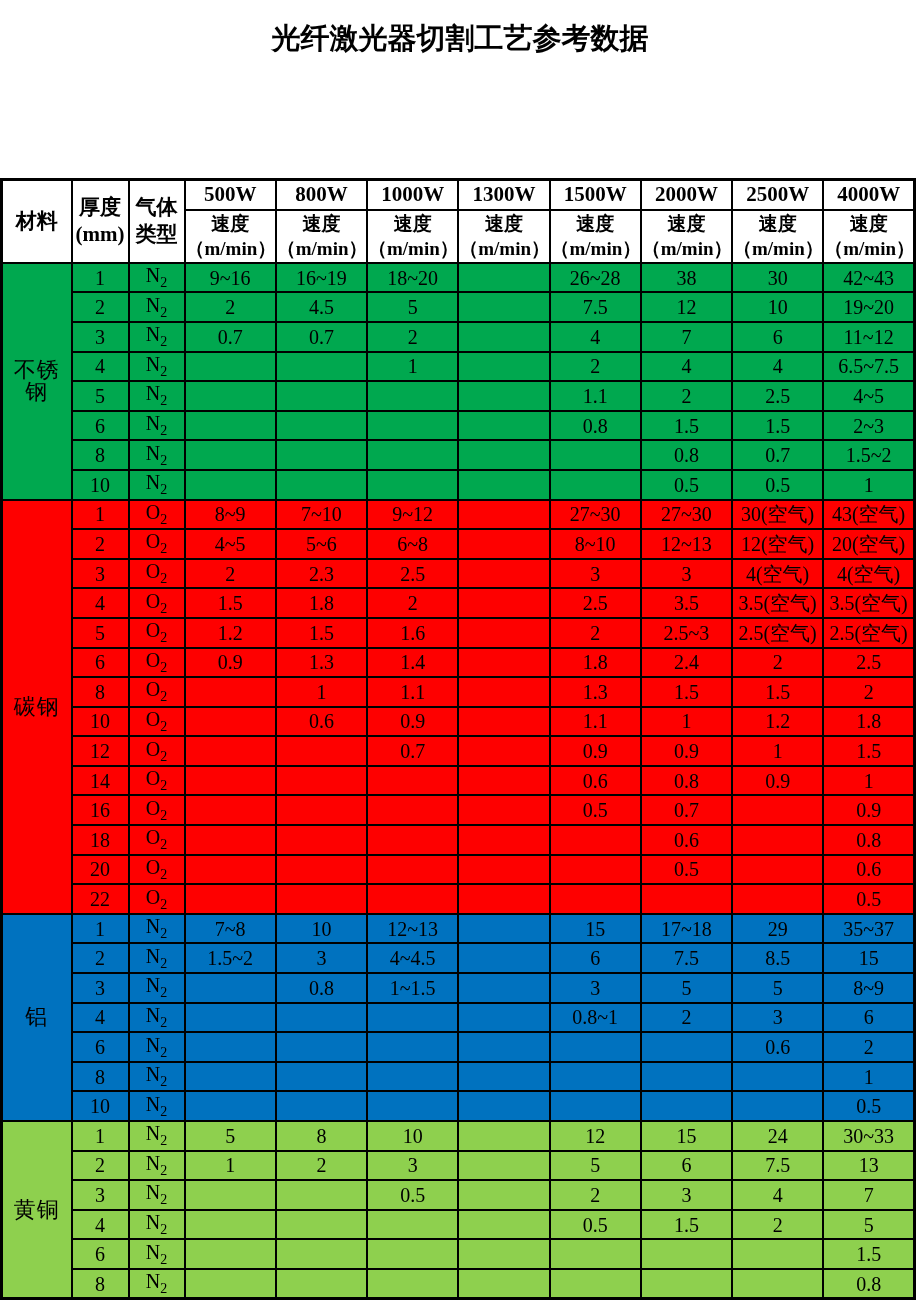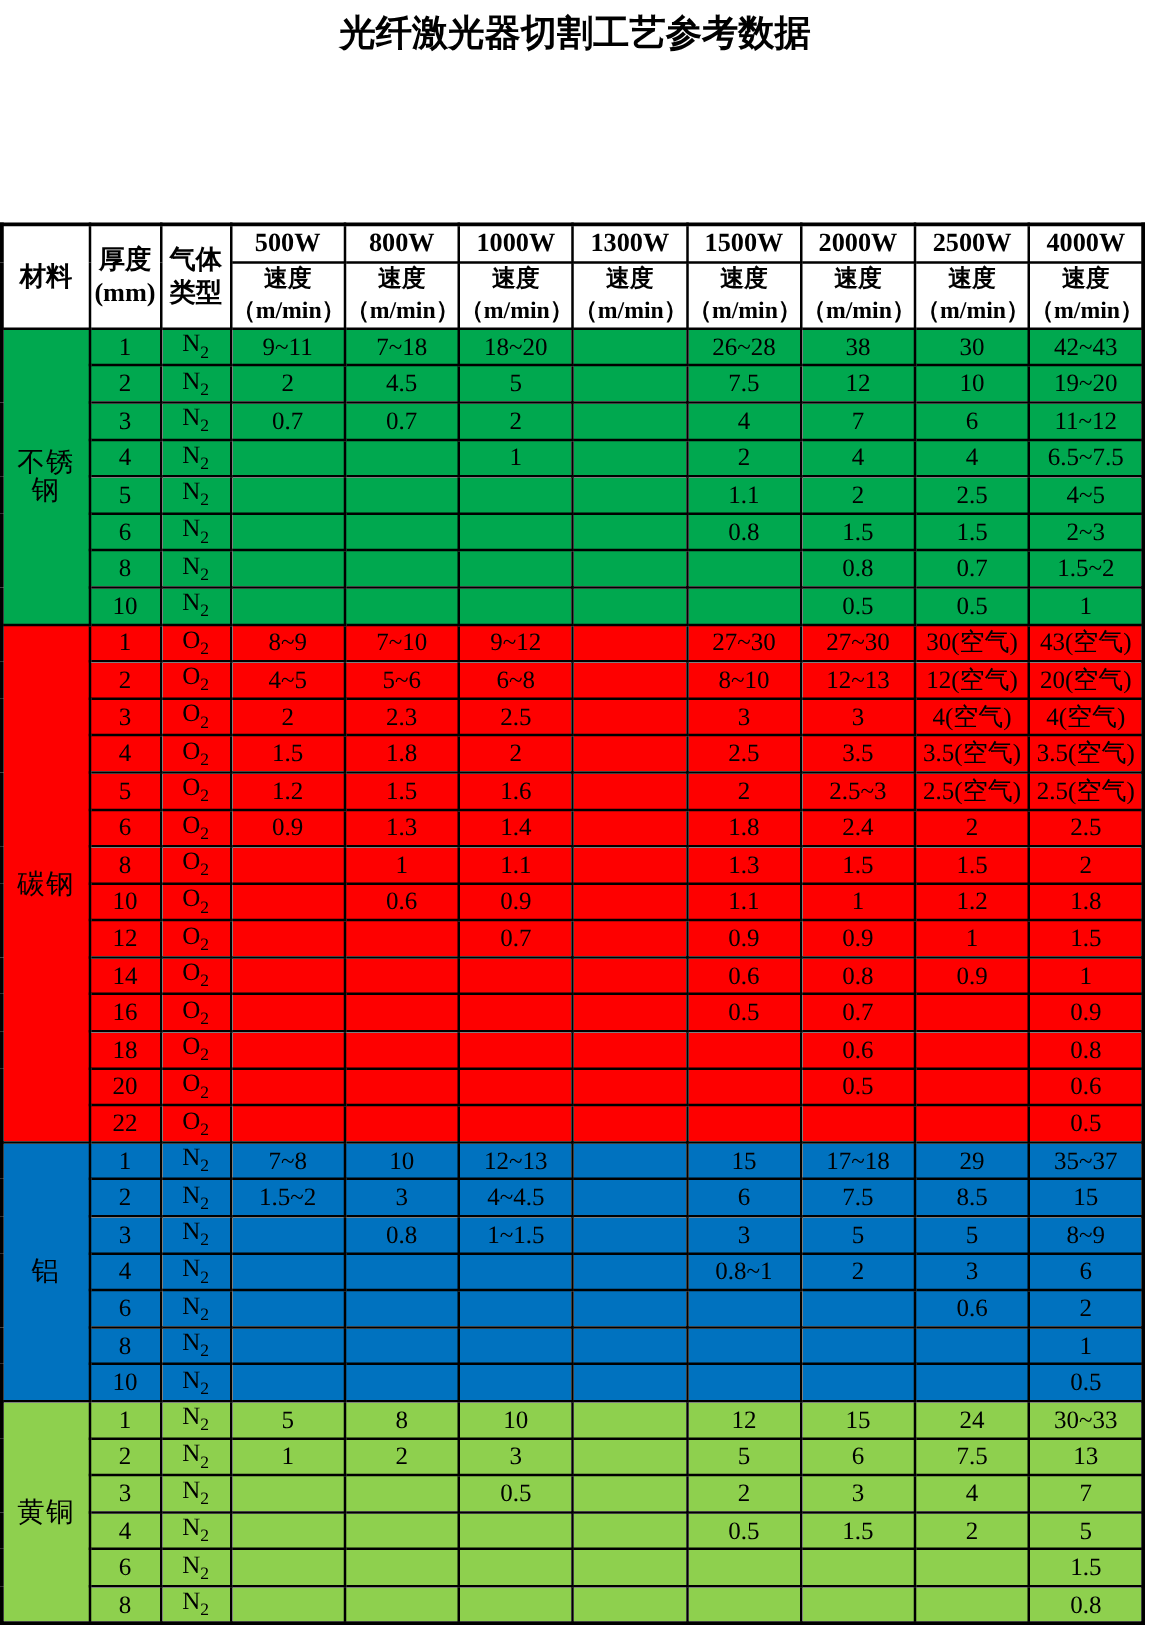--- a/index.html
+++ b/index.html
@@ -1,18 +1,18 @@
 <!DOCTYPE html>
 <html><head>
 <meta charset="utf-8">
 <style>
   html,body{margin:0;padding:0;background:#fff;}
   .page{position:relative;width:920px;height:1300px;background:#fff;overflow:hidden;
         font-family:"Liberation Sans",sans-serif;color:#000;}
-  .title{margin:0;padding-top:7px;text-align:center;font-size:29px;font-weight:bold;
+  .title{margin:12px;padding-top:7px;text-align:center;font-size:29px;font-weight:bold;
          font-family:"Liberation Sans",sans-serif;}
   .notes{position:absolute;top:52px;left:8px;right:4px;}
   .note{margin:0;font-size:23px;font-weight:bold;line-height:44px;
         font-family:"Liberation Sans",sans-serif;}
   .note.hang{padding-left:24px;text-indent:-24px;}
   table.cut{position:absolute;top:178px;left:0;width:916px;height:1119px;
             border-collapse:collapse;table-layout:fixed;border:3px solid #000;}
   th,td{border:2px solid #000;padding:0;text-align:center;vertical-align:middle;
         overflow:hidden;}
   thead th{background:#fff;font-family:"Liberation Serif",serif;font-weight:bold;}
@@ -72,22 +72,22 @@
 （m/min）</th>
           <th class="speed">速度
 （m/min）</th>
         </tr>
       </thead>
     <tbody id="table-body">
         <tr class="data-row" style="background-color: rgb(0, 168, 79);">
           <td class="material" rowspan="8">不锈钢</td>
           <td class="thickness">1</td>
           <td class="gas">N<sub>2</sub></td>
-          <td class="speed-val">9~11</td>
-          <td class="speed-val">7~18</td>
+          <td class="speed-val">9~16</td>
+          <td class="speed-val">16~19</td>
           <td class="speed-val">18~20</td>
           <td class="speed-val"></td>
           <td class="speed-val">26~28</td>
           <td class="speed-val">38</td>
           <td class="speed-val">30</td>
           <td class="speed-val">42~43</td>
         </tr>
         <tr class="data-row" style="background-color: rgb(0, 168, 79);">
           <td class="thickness">2</td>
           <td class="gas">N<sub>2</sub></td>

